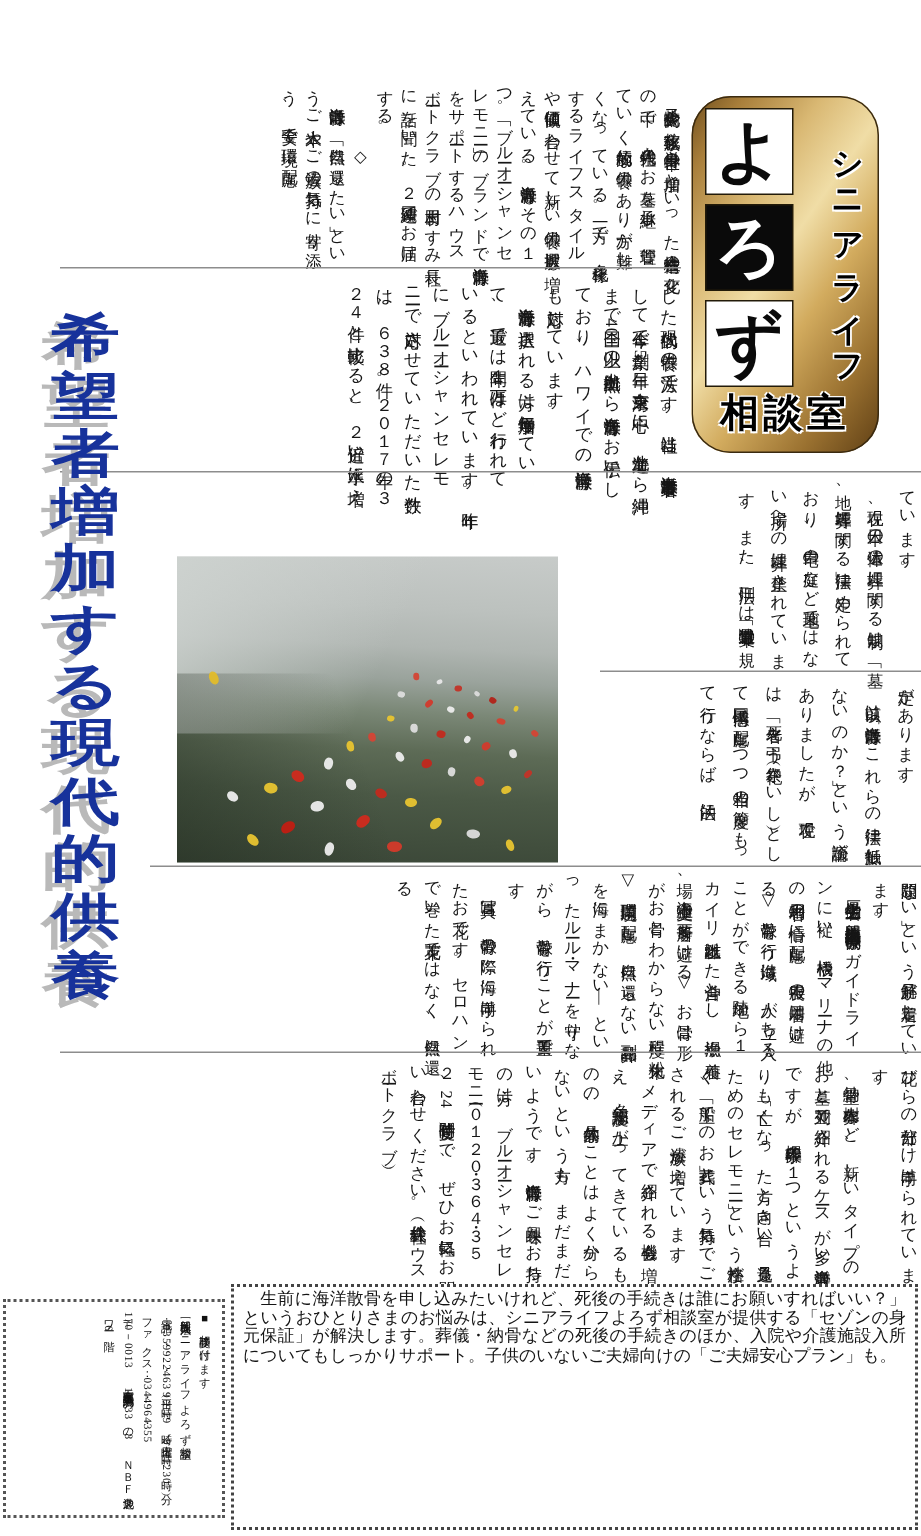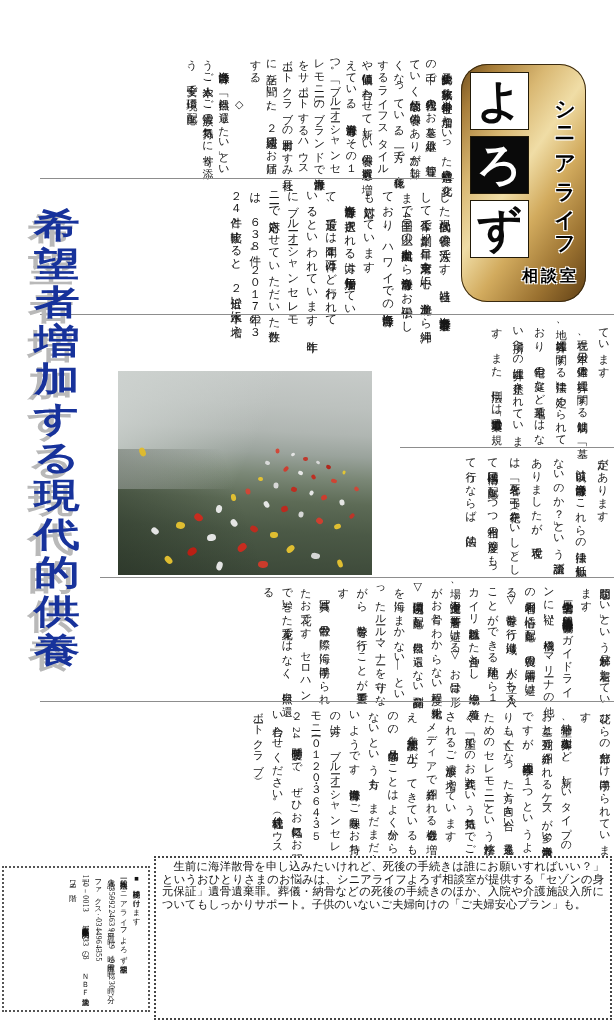--- a/index.html
+++ b/index.html
@@ -33,21 +33,21 @@
   .logo-grid{position:absolute;inset:7px;display:flex;flex-direction:column;}
   .logo-top{flex:1;display:flex;flex-direction:row;}
   .logo-boxes{width:64px;display:flex;flex-direction:column;justify-content:space-between;
               padding:2px 0 2px 3px;}
   .ybox{width:57px;height:56px;background:#fff;color:#0a0a0a;display:flex;align-items:center;
         justify-content:center;font-size:45px;font-weight:900;box-shadow:0 0 0 1px #221a08;}
   .ybox.dark{background:#0a0a0a;color:#fff;}
   .logo-sen{flex:1;writing-mode:vertical-rl;font-size:21px;font-weight:900;letter-spacing:3px;
             padding-top:5px;display:flex;justify-content:center;color:#000;
             text-shadow:1px 1px 0 #fff,-1px -1px 0 #fff,1px -1px 0 #fff,-1px 1px 0 #fff;}
-  .logo-bottom{height:36px;text-align:right;font-size:16px;font-weight:900;letter-spacing:3px;
+  .logo-bottom{height:36px;text-align:center;font-size:26px;font-weight:900;letter-spacing:3px;
             line-height:34px;color:#000;
             text-shadow:1px 1px 0 #fff,-1px -1px 0 #fff,1px -1px 0 #fff,-1px 1px 0 #fff;}
 
   
   .headline{position:absolute;left:32px;top:206px;width:50px;height:466px;
             display:flex;flex-direction:column;}
   .hchar{height:38.6px;display:flex;align-items:center;justify-content:center;
          font-family:"Liberation Sans","DejaVu Sans",sans-serif;font-weight:900;font-size:44px;
          color:#17329b;transform:scale(1.04,0.78);text-shadow:-6px 7px 0 #b9b9b9;}
 
@@ -190,17 +190,17 @@
   <div class="contact-box">
     <div class="contact-text">■相談受け付けます
 一般社団法人シニアライフよろず相談室
 電話：03・5992・2463（平日9時～19時／土曜日9時～12時30分）
 ファクス：03・4496・4355
 〒170－0013　東京都豊島区東池袋1の33の8　ＮＢＦ池袋タワー6階</div>
   </div>
 
   <div class="promo-box">
     <div class="promo-cols">
-      <div class="promo-col">　生前に海洋散骨を申し込みたいけれど、死後の手続きは誰にお願いすればいい？」というおひとりさまのお悩みは、シニアライフよろず相談室が提供する「セゾンの身元保証」遺骨遺棄罪。葬儀・納骨などの死後の手続きのほか、入院や介護施設入所についてもしっかりサポート。子供のいないご夫婦向けの「ご夫婦安心プラン」も。</div>
+      <div class="promo-col">　生前に海洋散骨を申し込みたいけれど、死後の手続きは誰にお願いすればいい？」というおひとりさまのお悩みは、シニアライフよろず相談室が提供する「セゾンの身元保証」が解決します。葬儀・納骨などの死後の手続きのほか、入院や介護施設入所についてもしっかりサポート。子供のいないご夫婦向けの「ご夫婦安心プラン」も。</div>
     </div>
   </div>
 
 </div>
 
 </body></html>

